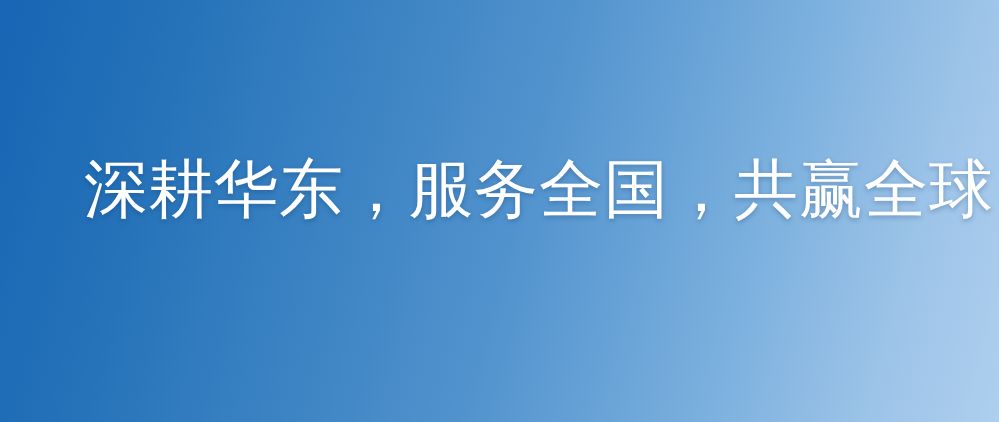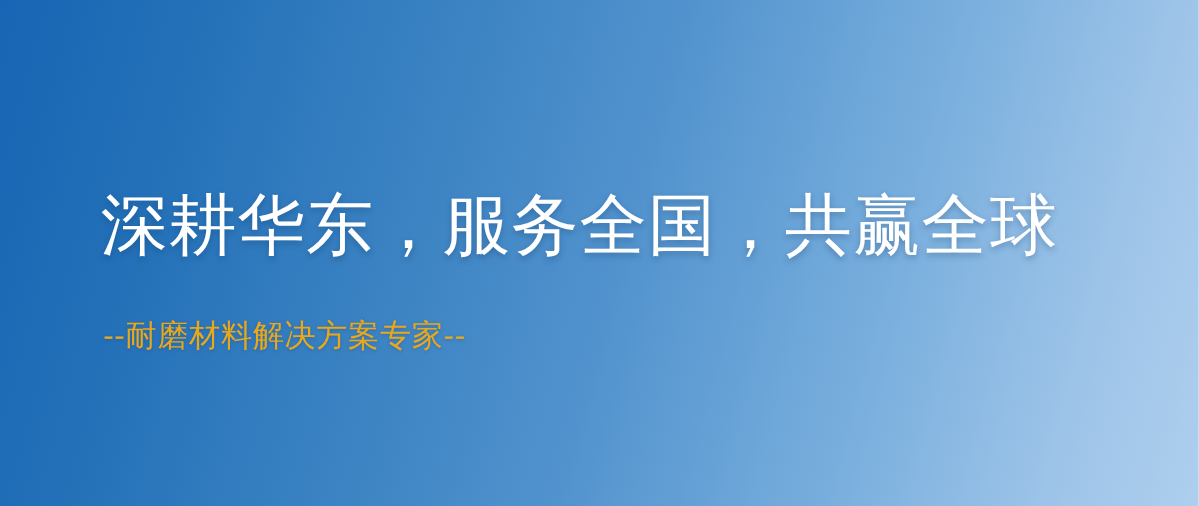--- a/index.html
+++ b/index.html
@@ -25,21 +25,21 @@
         #9cc3e8 88%,
         #aecfee 100%);
   }
 
   
   #headline {
     position: absolute;
     left: 84px;
     top: 150px;
     font-family: "DejaVu Serif", "Liberation Serif", serif;
-    font-size: 56px;
+    font-size: 64px;
     line-height: 78px;
     letter-spacing: 1px;
     color: #ffffff;
     white-space: nowrap;
     text-shadow: 0 2px 5px rgba(10, 45, 90, 0.30);
   }
 
   
   #subtitle {
     position: absolute;
@@ -68,16 +68,15 @@
     height: 124px;
   }
 </style>
 </head>
 <body>
 
 <div id="banner">
 
   <div id="headline">深耕华东，服务全国，共赢全球</div>
 
-  <div id="subtitle">--耐磨材料解决方案专家--</div>
 
 
 </div>
 
 </body></html>

